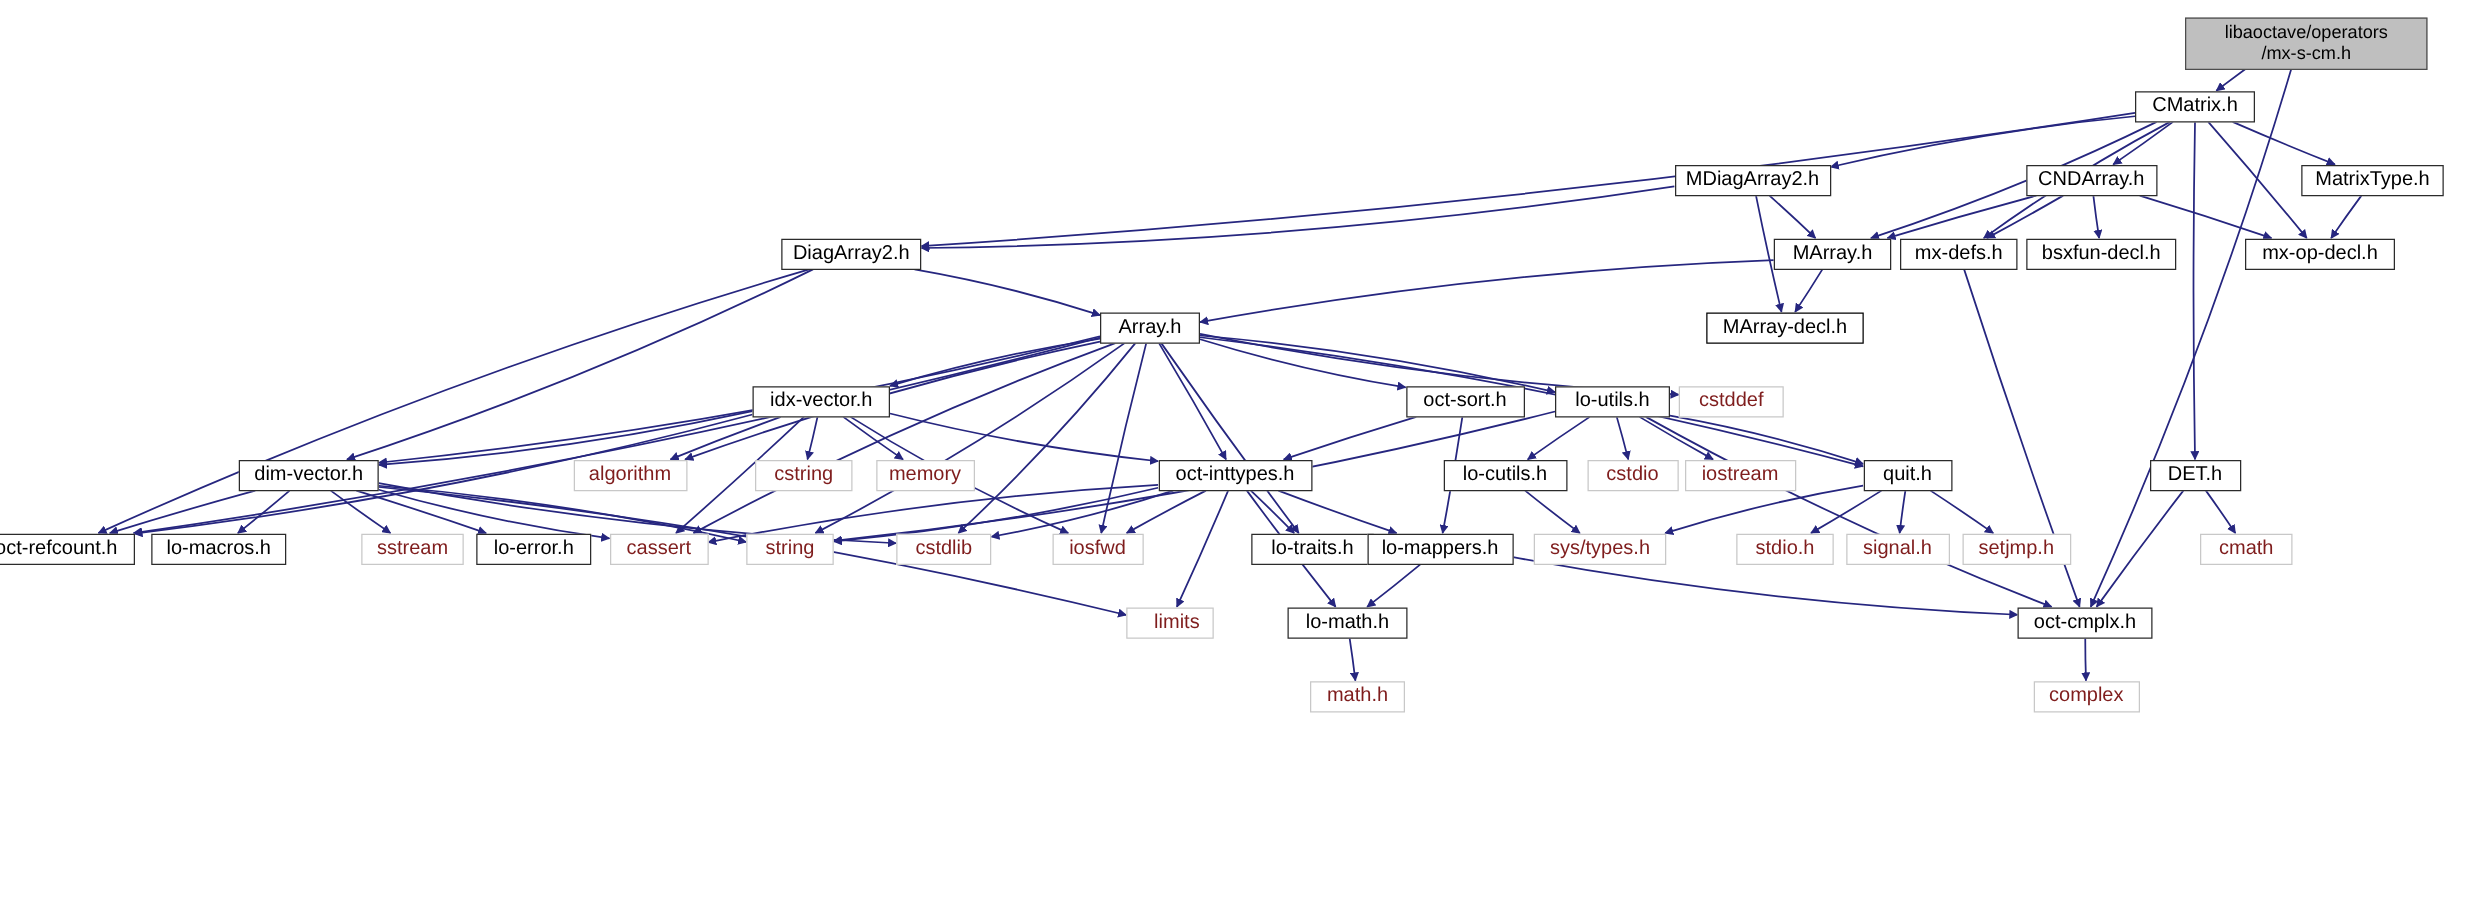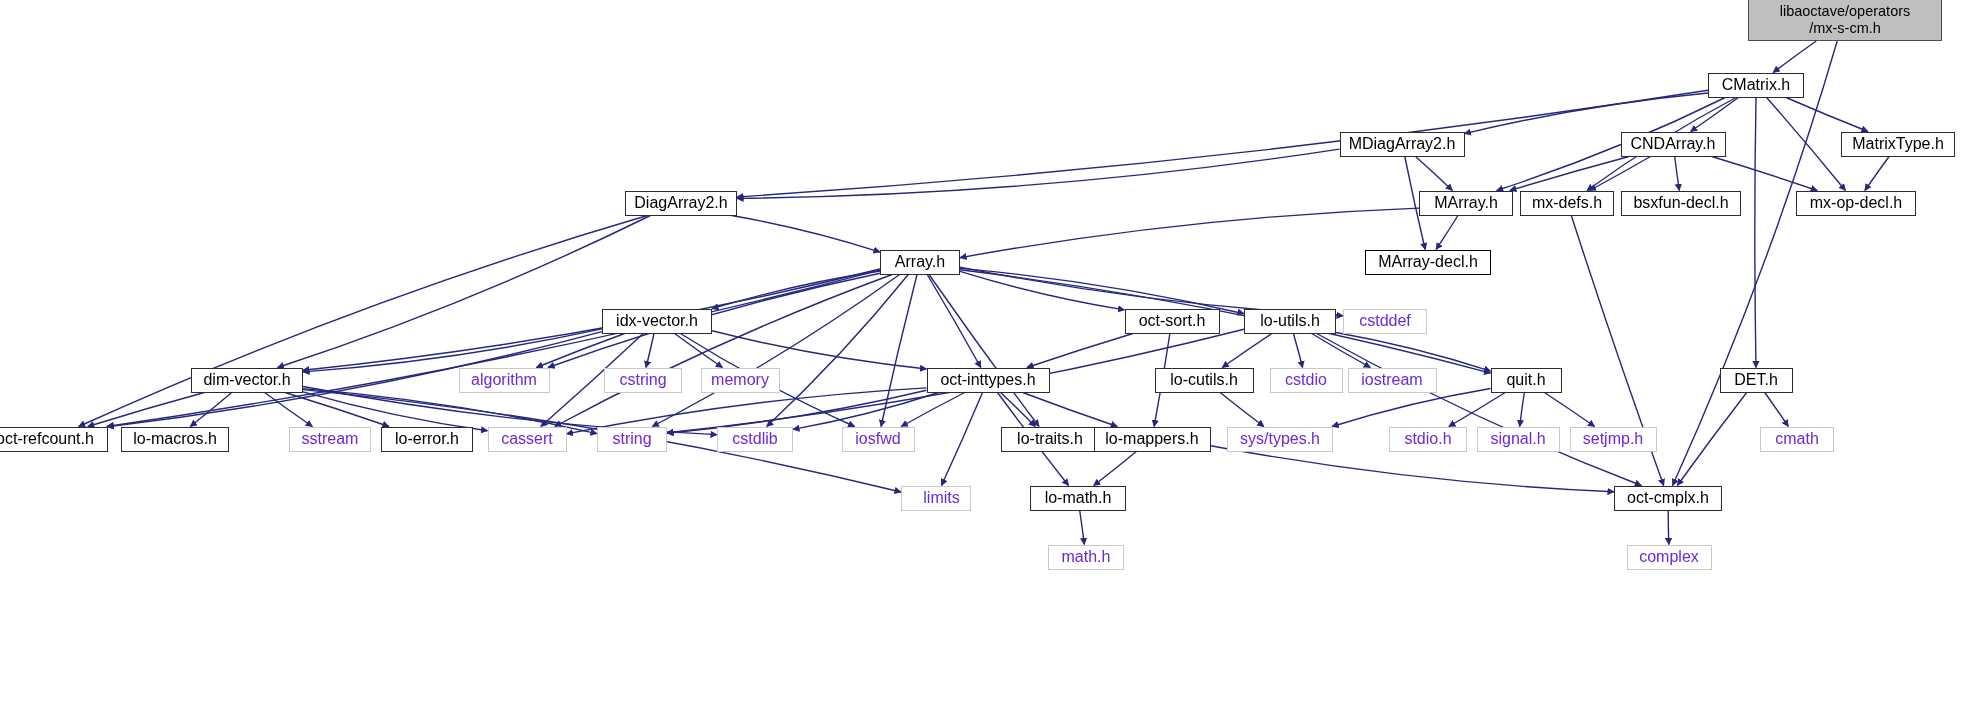--- a/index.html
+++ b/index.html
@@ -29,26 +29,27 @@
     line-height:1.12;
     color:#000000;
     background:#ffffff;
     border:1px solid #000000;
     white-space:pre;
     letter-spacing:0px;
     z-index:5;
   }
   
   .node.strong{ border:1.4px solid #2b2b2b; }
-  .node.sys{ border:1.2px solid #c8c8c8; color:#6d28d9; }
+  .node.sys{ border:1.2px solid #c8c8c8; color:#7f1d1d; }
   .node.root{
     background:#bfbfbf;
     border:1.4px solid #4d4d4d;
     font-size:14.5px;
     line-height:1.18;
+    margin-top:15px;
   }
 </style>
 </head>
 <body>
 
 <div id="canvas">
   <svg id="edges" viewBox="0 0 1983 724" xmlns="http://www.w3.org/2000/svg">
     <defs>
       <marker id="arrow" viewBox="0 0 10 10" refX="9" refY="5" markerWidth="5.2" markerHeight="5.2" orient="auto-start-reverse">
         <path d="M 0 0 L 10 5 L 0 10 z" fill="#26267f"></path>

